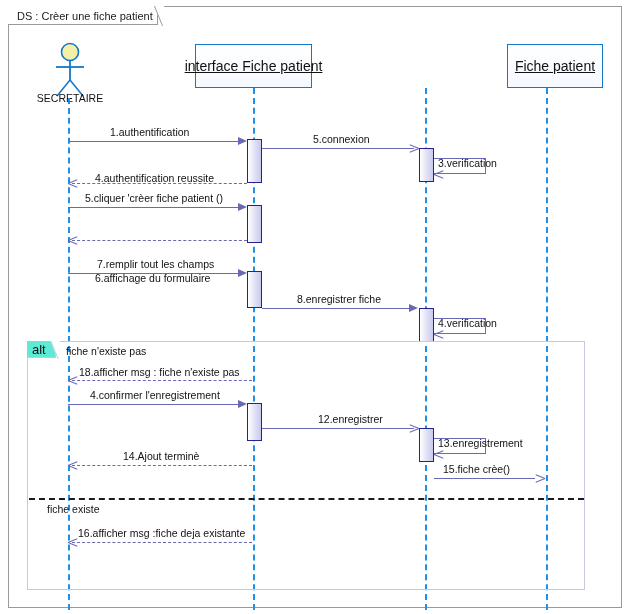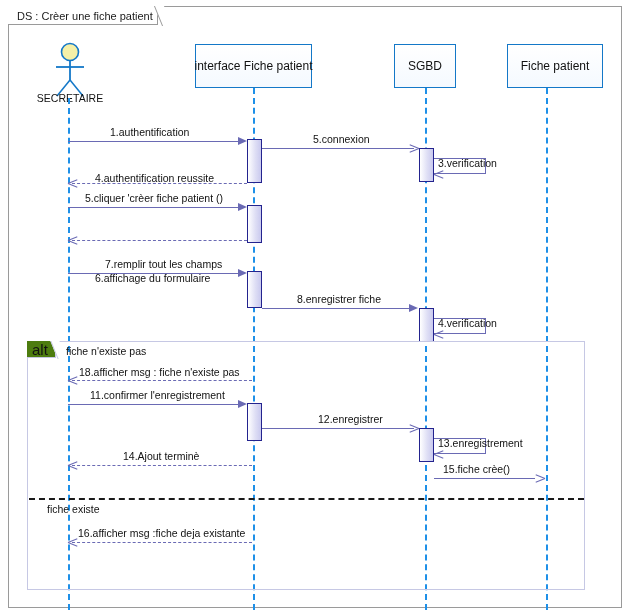--- a/index.html
+++ b/index.html
@@ -18,21 +18,21 @@
   .tab-corner{position:absolute;top:6px;width:10px;height:20px;
               background:#ffffff;
               border-left:1px solid #9a9a9a;
               transform:skewX(22deg);box-sizing:border-box;}
 
   
   .lifeline{position:absolute;width:0;border-left:2px dashed #1e90e8;}
   .obj-box{position:absolute;box-sizing:border-box;border:1.6px solid #1478c8;
            background:linear-gradient(180deg,#ffffff 0%,#f4f9ff 100%);
            display:flex;align-items:center;justify-content:center;}
-  .obj-label{font-size:12px;color:#111111;white-space:nowrap;}
+  .obj-label{font-size:14px;color:#111111;text-decoration:underline;white-space:nowrap;}
 
   
   .actor{position:absolute;}
   .actor-name{position:absolute;font-size:10.5px;color:#111111;white-space:nowrap;text-align:center;}
 
   
   .activation{position:absolute;box-sizing:border-box;width:15px;
               border:1.4px solid #23238e;
               background:linear-gradient(90deg,#ffffff 0%,#dfdff5 55%,#c9c9ee 100%);}
 
@@ -54,22 +54,22 @@
   
   .self-msg{position:absolute;box-sizing:border-box;
             border-top:1.2px solid #6a6ab4;border-right:1.2px solid #6a6ab4;
             border-bottom:1.2px solid #6a6ab4;}
 
   
   .alt-frame{position:absolute;box-sizing:border-box;border:1.6px solid #c6c8e4;
              background:transparent;}
   .alt-tab{position:absolute;box-sizing:border-box;height:17px;
            border-right:1.4px solid #c6c8e4;border-bottom:1.4px solid #c6c8e4;
-           background:#4d7c0f;display:flex;align-items:center;padding-left:5px;
-           font-size:15px;color:#111111;}
+           background:#5eead4;display:flex;align-items:center;padding-left:5px;
+           font-size:13px;color:#111111;}
   .alt-tab-corner{position:absolute;width:9px;height:18px;background:#ffffff;
                   border-left:1.4px solid #c6c8e4;transform:skewX(22deg);box-sizing:border-box;}
   .alt-guard{position:absolute;font-size:10.5px;color:#111111;white-space:nowrap;}
   .alt-divider{position:absolute;height:0;border-top:2px dashed #1a1a1a;}
 </style>
 </head>
 <body>
 
 <div id="canvas">
 
@@ -84,23 +84,20 @@
       <line x1="20" y1="18.5" x2="20" y2="38" stroke="#1478c8" stroke-width="1.8"></line>
       <line x1="6" y1="25" x2="34" y2="25" stroke="#1478c8" stroke-width="1.8"></line>
       <line x1="20" y1="38" x2="7" y2="54" stroke="#1478c8" stroke-width="1.6"></line>
       <line x1="20" y1="38" x2="33" y2="54" stroke="#1478c8" stroke-width="1.6"></line>
     </svg>
   </div>
   <div class="actor-name" style="left:18px;top:92px;width:104px;">SECRETAIRE</div>
 
   <div class="obj-box" style="left:195px;top:44px;width:117px;height:44px;">
     <span class="obj-label">interface Fiche patient</span>
-  </div>
-  <div class="obj-box" style="left:394px;top:44px;width:62px;height:44px;">
-    <span class="obj-label">SGBD</span>
   </div>
   <div class="obj-box" style="left:507px;top:44px;width:96px;height:44px;">
     <span class="obj-label">Fiche patient</span>
   </div>
 
   <div class="lifeline" style="left:68px;top:98px;height:512px;"></div>
   <div class="lifeline" style="left:253px;top:88px;height:522px;"></div>
   <div class="lifeline" style="left:425px;top:88px;height:522px;"></div>
   <div class="lifeline" style="left:546px;top:88px;height:522px;"></div>
 
@@ -130,42 +127,42 @@
   <div class="arrow-open" style="left:68px;top:178.5px;"></div>
 
   <div class="msg-label" style="left:85px;top:192px;">5.cliquer 'crèer fiche patient ()</div>
   <div class="msg-line" style="left:68px;top:207px;width:172px;"></div>
   <div class="arrow-solid" style="left:238px;top:202.5px;"></div>
 
   <div class="msg-label" style="left:95px;top:226px;margin-top:46px;">6.affichage du formulaire</div>
   <div class="msg-line ret" style="left:72px;top:240px;width:175px;"></div>
   <div class="arrow-open" style="left:68px;top:235.5px;"></div>
 
-  <div class="msg-label" style="left:97px;top:258px;margin-left:8px;">7.remplir tout les champs</div>
+  <div class="msg-label" style="left:97px;top:258px;">7.remplir tout les champs</div>
   <div class="msg-line" style="left:68px;top:273px;width:172px;"></div>
   <div class="arrow-solid" style="left:238px;top:268.5px;"></div>
 
   <div class="msg-label" style="left:297px;top:293px;">8.enregistrer fiche</div>
   <div class="msg-line" style="left:262px;top:308px;width:149px;"></div>
   <div class="arrow-solid" style="left:409px;top:303.5px;"></div>
 
   <div class="self-msg" style="left:434px;top:318px;width:52px;height:16px;"></div>
   <div class="msg-label" style="left:438px;top:317px;">4.verification</div>
   <div class="arrow-open" style="left:434px;top:329.5px;"></div>
 
   <div class="alt-frame" style="left:27px;top:341px;width:558px;height:249px;"></div>
   <div class="alt-tab" style="left:27px;top:341px;width:29px;">alt</div>
   <div class="alt-tab-corner" style="left:54px;top:341px;"></div>
   <div class="alt-guard" style="left:66px;top:345px;">fiche n'existe pas</div>
 
   <div class="msg-label" style="left:79px;top:366px;">18.afficher msg : fiche n'existe pas</div>
   <div class="msg-line ret" style="left:72px;top:380px;width:180px;"></div>
   <div class="arrow-open" style="left:68px;top:375.5px;"></div>
 
-  <div class="msg-label" style="left:90px;top:389px;">11.confirmer l'enregistrement</div>
+  <div class="msg-label" style="left:90px;top:389px;">4.confirmer l'enregistrement</div>
   <div class="msg-line" style="left:68px;top:404px;width:172px;"></div>
   <div class="arrow-solid" style="left:238px;top:399.5px;"></div>
 
   <div class="msg-label" style="left:318px;top:413px;">12.enregistrer</div>
   <div class="msg-line" style="left:262px;top:428px;width:152px;"></div>
   <div class="arrow-open right" style="left:410px;top:423.5px;"></div>
 
   <div class="self-msg" style="left:434px;top:438px;width:52px;height:16px;"></div>
   <div class="msg-label" style="left:438px;top:437px;">13.enregistrement</div>
   <div class="arrow-open" style="left:434px;top:449.5px;"></div>

